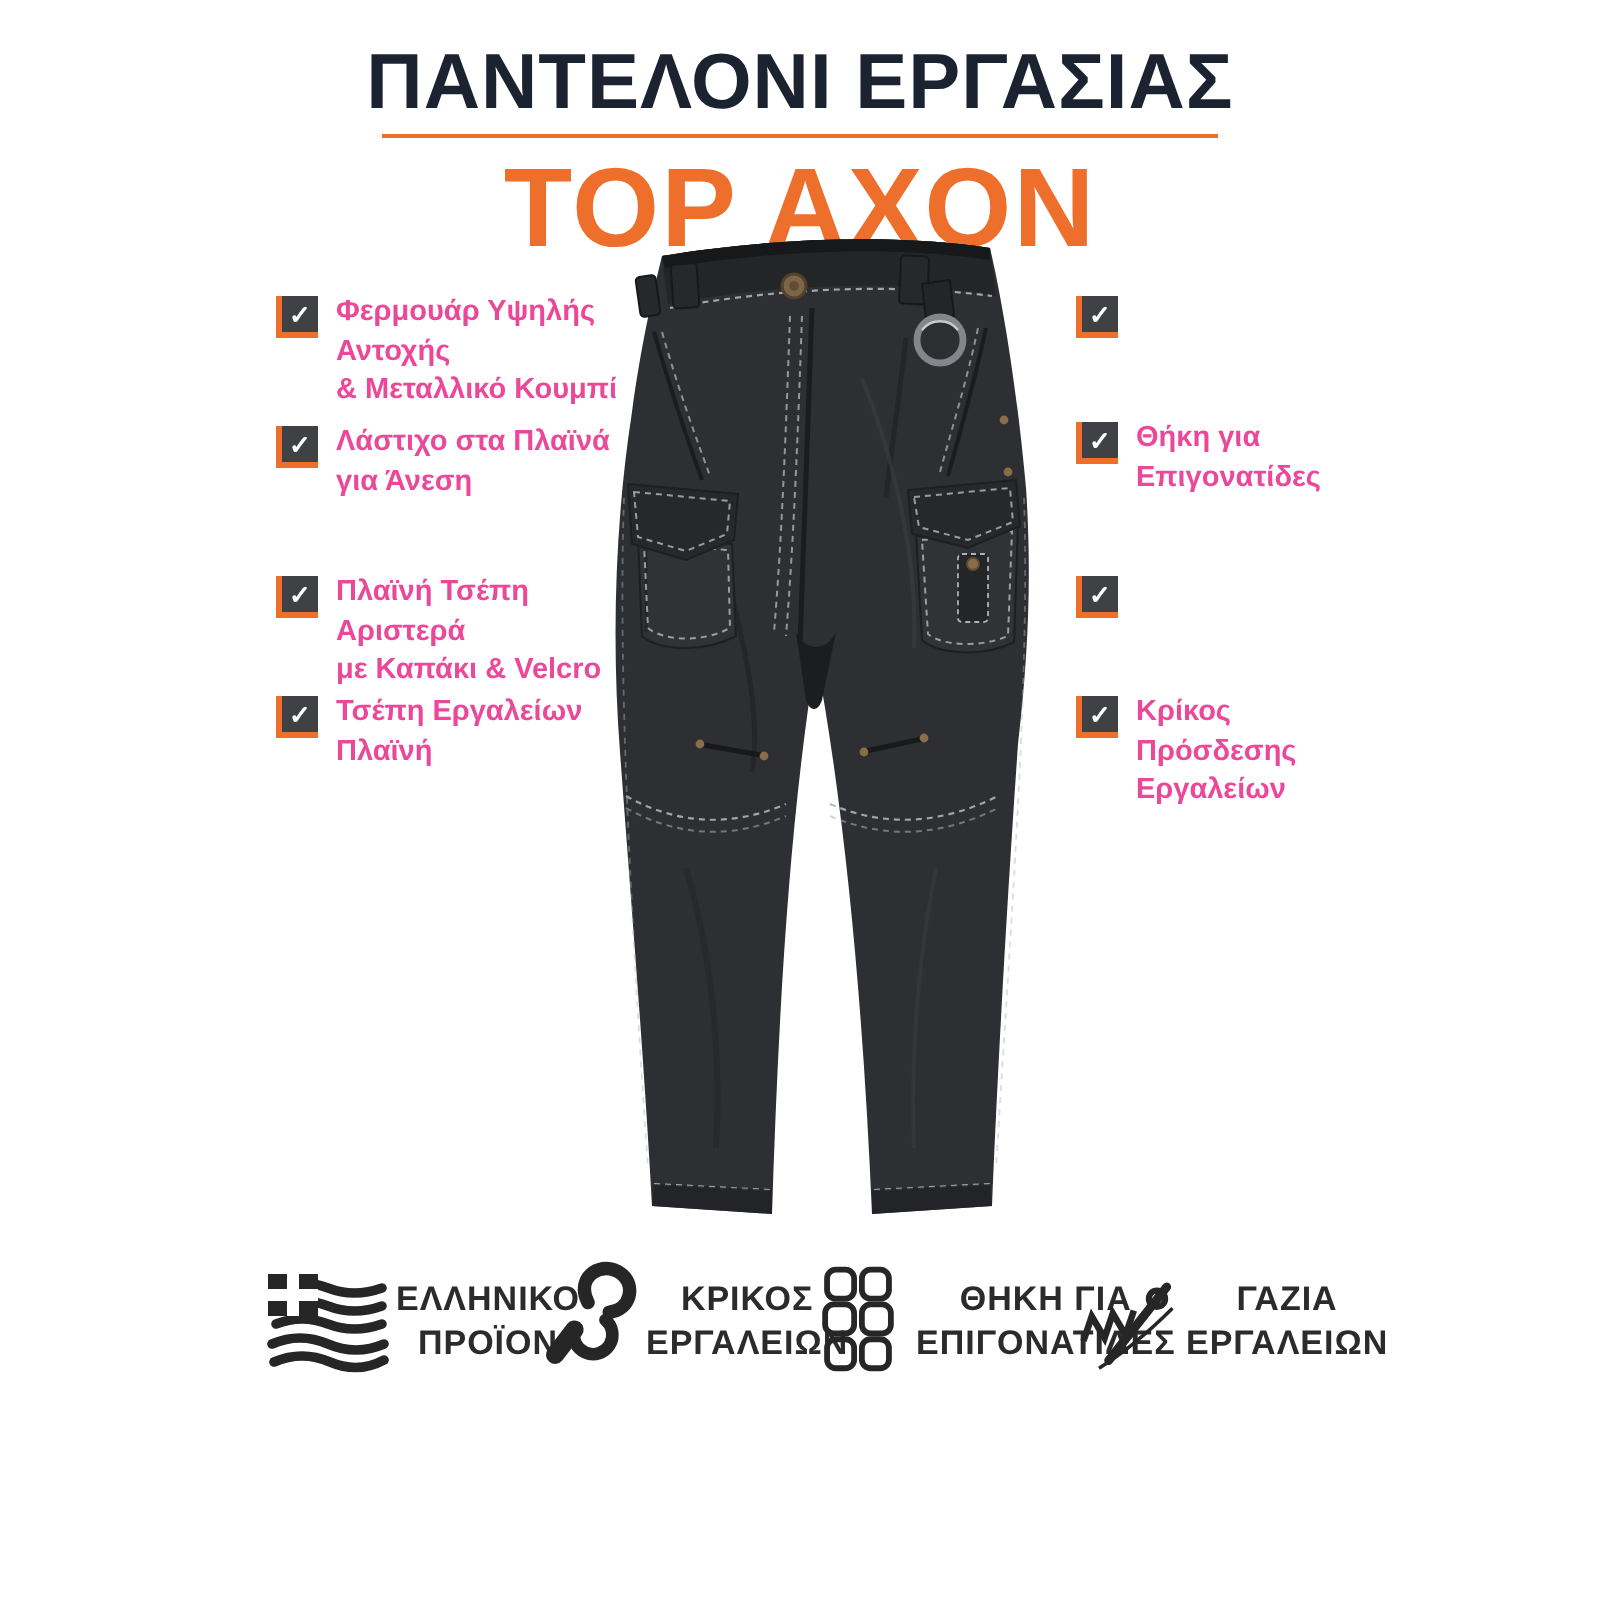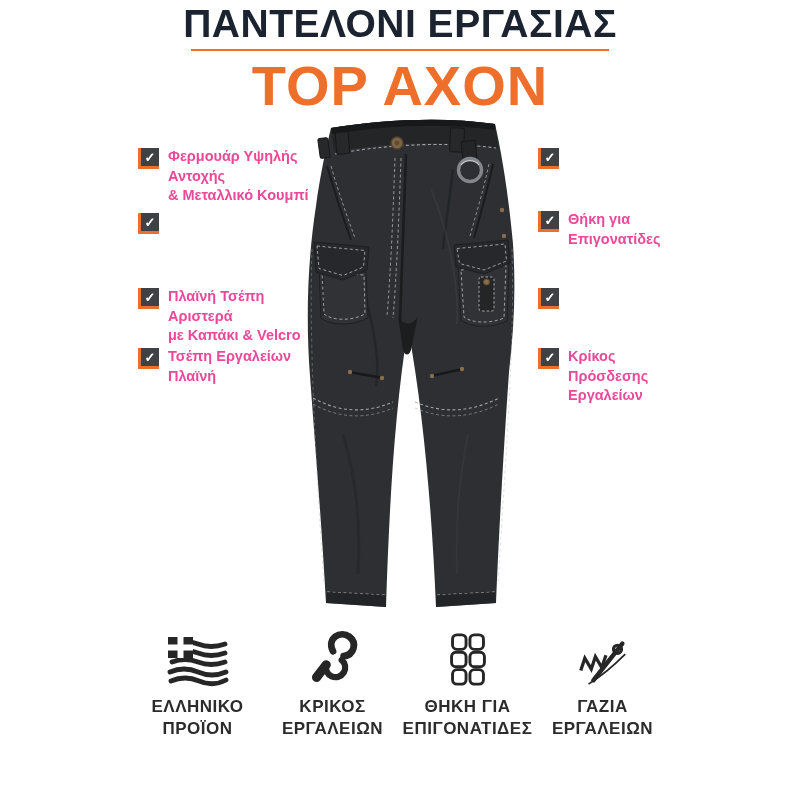--- a/index.html
+++ b/index.html
@@ -1,20 +1,20 @@
 <!DOCTYPE html>
 <html><head>
 <meta charset="utf-8">
 <style>
   html,body { margin:0; padding:0; }
   body { width:800px; height:800px; background:#ffffff; font-family:"Liberation Sans", sans-serif; position:relative; overflow:hidden; }
 
   
   .header { position:absolute; top:0; left:0; width:800px; text-align:center; }
-  .title { margin:0; padding-top:2px; font-size:39px; font-weight:bold; letter-spacing:0.5px; color:#1b2330; }
+  .title { margin:0; padding-top:20px; font-size:39px; font-weight:bold; letter-spacing:0.5px; color:#1b2330; }
   .divider { width:418px; height:2px; margin:3px auto 2px auto; background:#ee6f2b; }
   .subtitle { margin:0; font-size:56px; font-weight:bold; letter-spacing:1px; color:#ee6f2b; }
 
   
   .feature { position:absolute; display:flex; align-items:flex-start; gap:9px; width:190px; }
   .cb { position:relative; width:21px; height:21px; background:#ee6f2b; flex:0 0 auto; margin-top:1px; }
   .cb .inner { position:absolute; left:3px; top:0; right:0; bottom:3px; background:#3f4145; color:#fff;
                display:flex; align-items:center; justify-content:center; font-size:13px; font-weight:bold; line-height:1; }
   .ftext { font-size:14.5px; font-weight:bold; color:#ec4899; line-height:1.36; white-space:pre-line; }
 
@@ -23,21 +23,21 @@
   .f-l2 { left:138px; top:287px; } .f-l3 { left:138px; top:347px; }
   .f-r0 { left:538px; top:147px; } .f-r1 { left:538px; top:210px; }
   .f-r2 { left:538px; top:287px; } .f-r3 { left:538px; top:347px; }
 
   
   .pants-wrap { position:absolute; left:303px; top:114px; width:220px; height:505px; }
   .pants-wrap svg { display:block; width:100%; height:100%; }
 
   
   .badges { position:absolute; left:130px; top:626px; width:540px; display:flex; }
-  .badge { width:135px; display:flex; flex-direction:column; align-items:center; }
+  .badge { width:135px; display:flex; flex-direction:row; align-items:center; }
   .badge .icon { height:62px; display:flex; align-items:flex-end; justify-content:center; }
   .badge .blabel { margin-top:8px; text-align:center; font-size:17px; font-weight:bold; letter-spacing:0.5px;
                    color:#2b2b2b; line-height:1.32; white-space:pre-line; }
 </style>
 </head>
 <body>
 
 <div class="header">
   <h1 class="title">ΠΑΝΤΕΛΟΝΙ ΕΡΓΑΣΙΑΣ</h1>
   <div class="divider"></div>
@@ -48,20 +48,22 @@
   <span class="cb">
       <span class="inner">✓</span>
     </span>
   <span class="ftext">Φερμουάρ Υψηλής Αντοχής
 &amp; Μεταλλικό Κουμπί</span>
 </div>
 <div class="feature f-l1">
   <span class="cb">
       <span class="inner">✓</span>
     </span>
+  <span class="ftext">Λάστιχο στα Πλαϊνά
+για Άνεση</span>
 </div>
 <div class="feature f-l2">
   <span class="cb">
       <span class="inner">✓</span>
     </span>
   <span class="ftext">Πλαϊνή Τσέπη Αριστερά
 με Καπάκι &amp; Velcro</span>
 </div>
 <div class="feature f-l3">
   <span class="cb">

